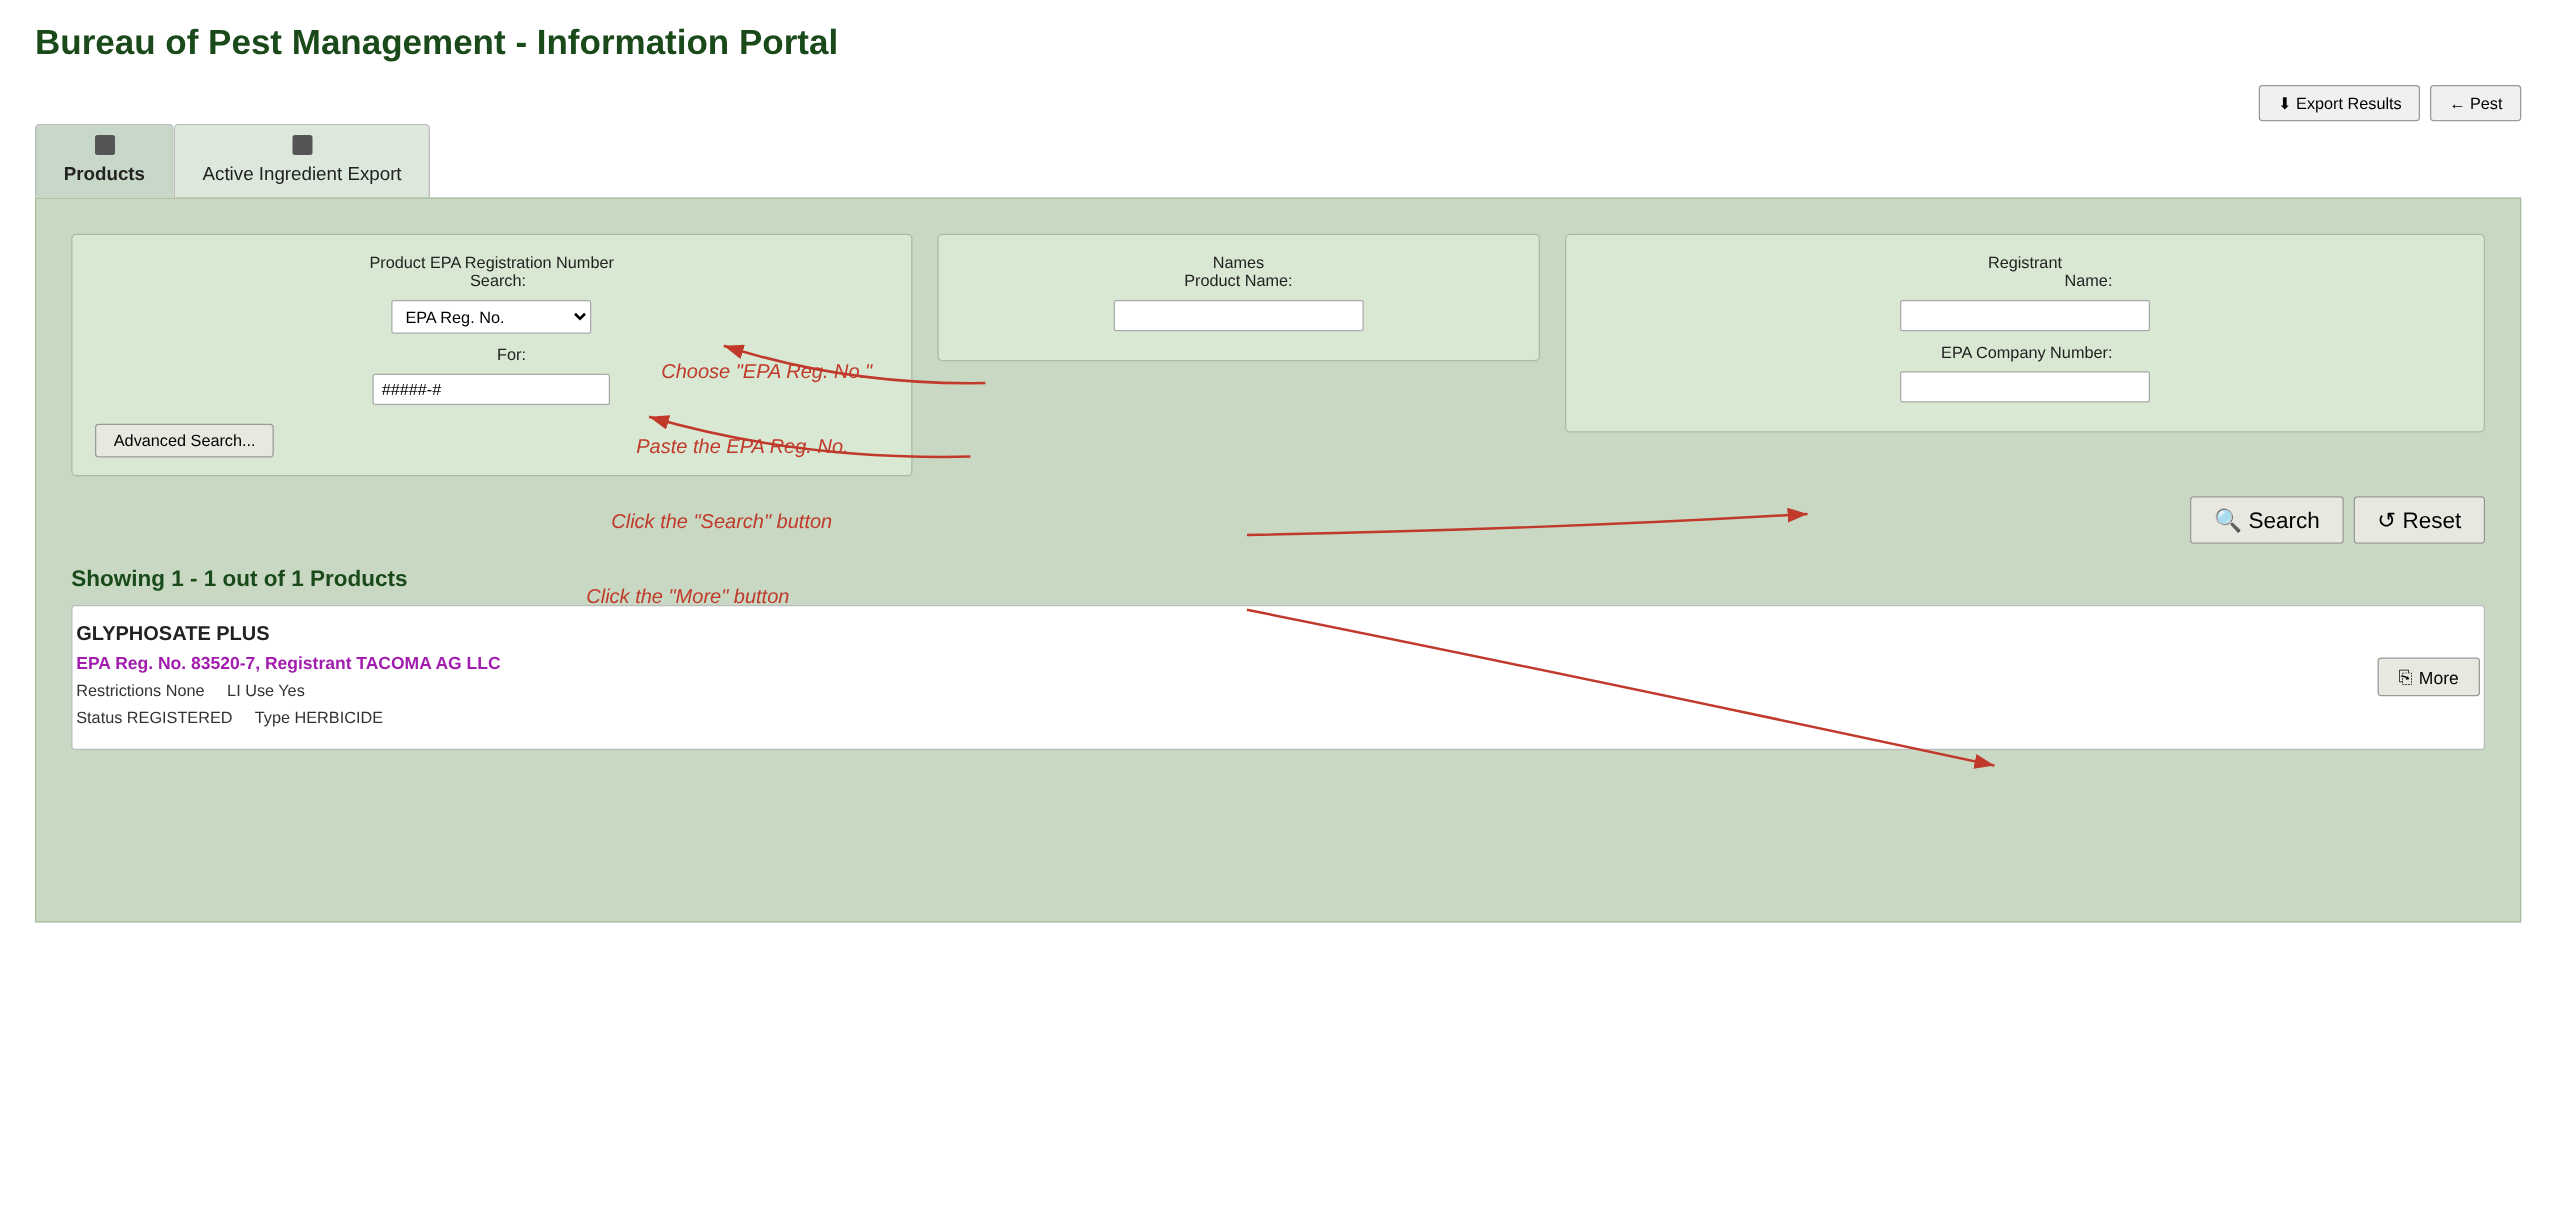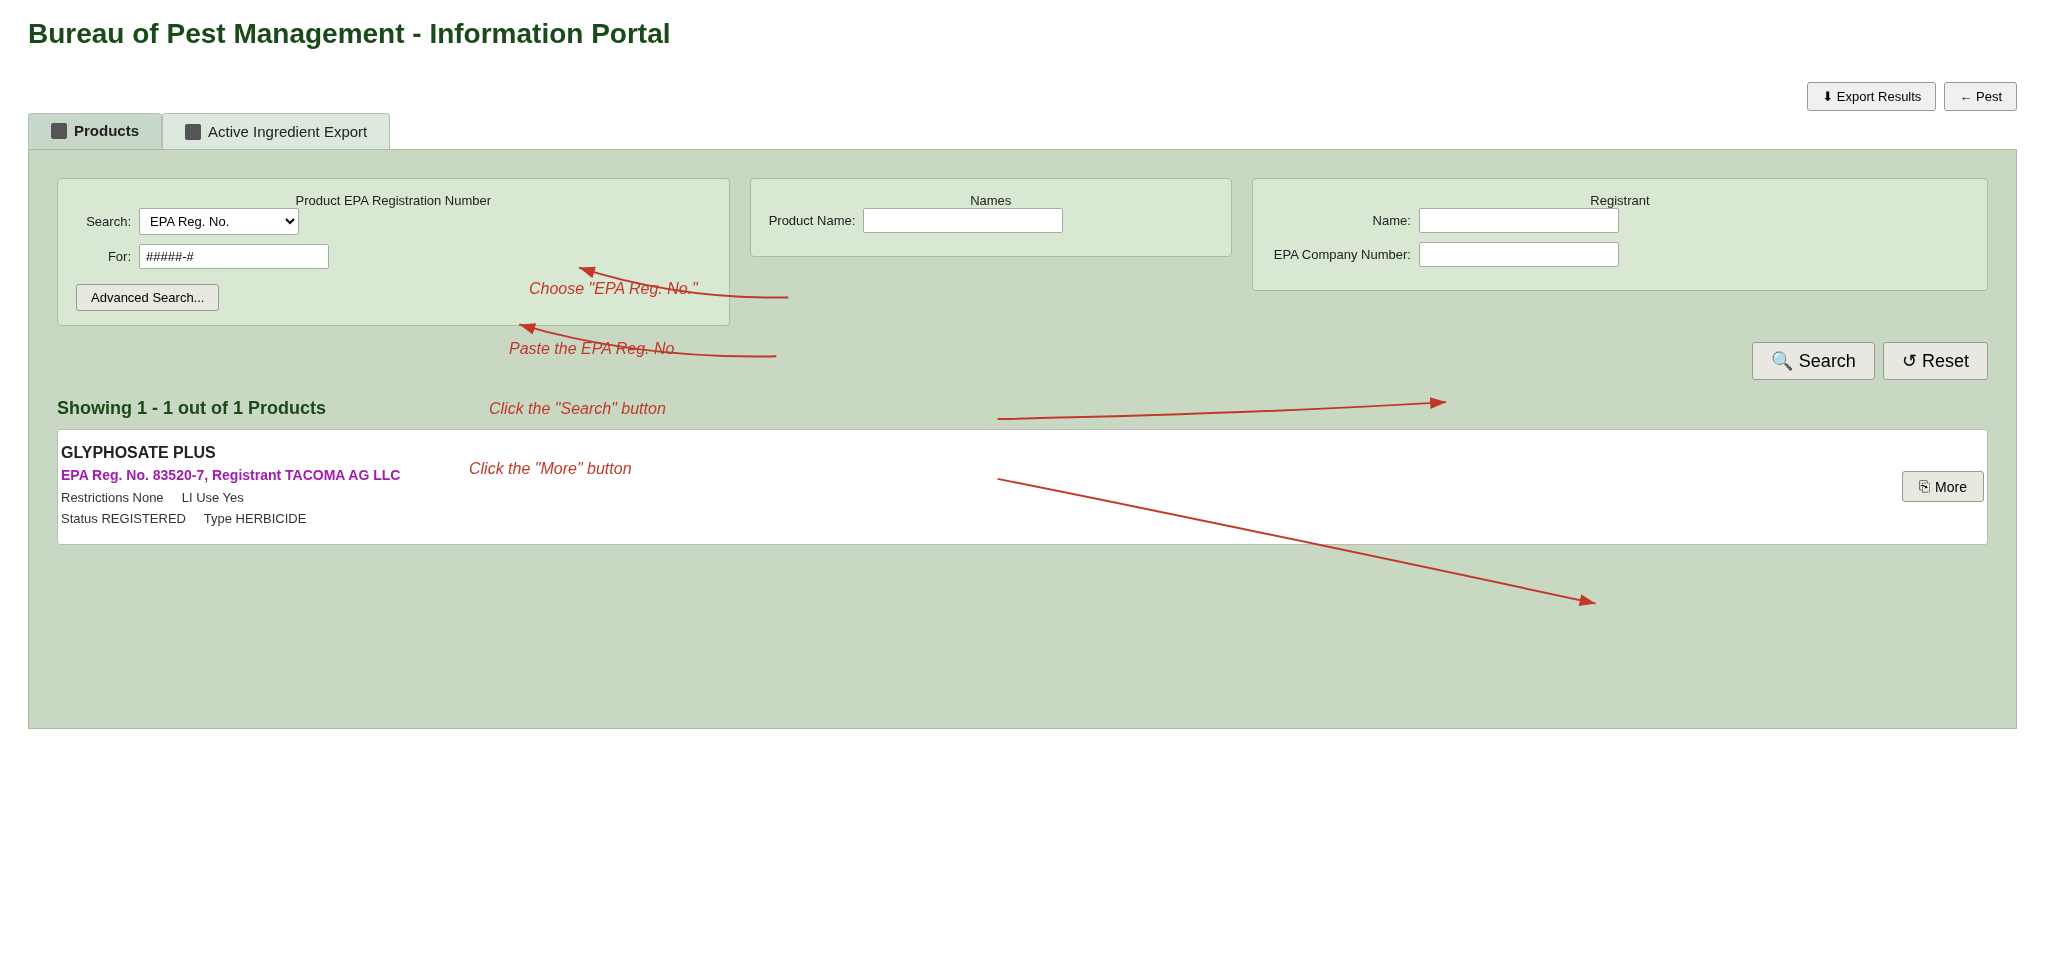--- a/index.html
+++ b/index.html
@@ -7,21 +7,21 @@
       font-family: Arial, Helvetica, sans-serif;
       font-size: 14px;
       background: #fff;
       color: #222;
       padding: 18px 28px;
     }
     h1 {
       font-size: 28px;
       font-weight: bold;
       color: #1a4a1a;
-      margin-bottom: 32px;
+      margin-bottom: 18px;
     }
     .top-bar {
       display: flex;
       justify-content: flex-end;
       gap: 8px;
       margin-bottom: 2px;
     }
     .top-btn {
       padding: 6px 14px;
       border: 1px solid #999;
@@ -45,20 +45,21 @@
       border: 1px solid #bbb;
       border-bottom: none;
       background: #dde8dd;
       cursor: pointer;
       font-size: 15px;
       display: flex;
       align-items: center;
       gap: 7px;
       border-radius: 4px 4px 0 0;
       color: #222;
+      flex-direction: column;
     }
     .tab.active {
       background: #c8d8c8;
       font-weight: bold;
       border-bottom: 2px solid #c8d8c8;
       z-index: 2;
     }
     .tab-icon {
       display: inline-block;
       width: 16px;
@@ -99,20 +100,21 @@
       font-weight: normal;
       text-align: center;
       margin-bottom: 0;
       color: #222;
     }
     .field-row {
       display: flex;
       align-items: center;
       margin-bottom: 9px;
       gap: 8px;
+      flex-direction: column;
     }
     .field-label {
       font-size: 13px;
       color: #222;
       min-width: 55px;
       text-align: right;
     }
     .field-label-wide {
       min-width: 140px;
     }

